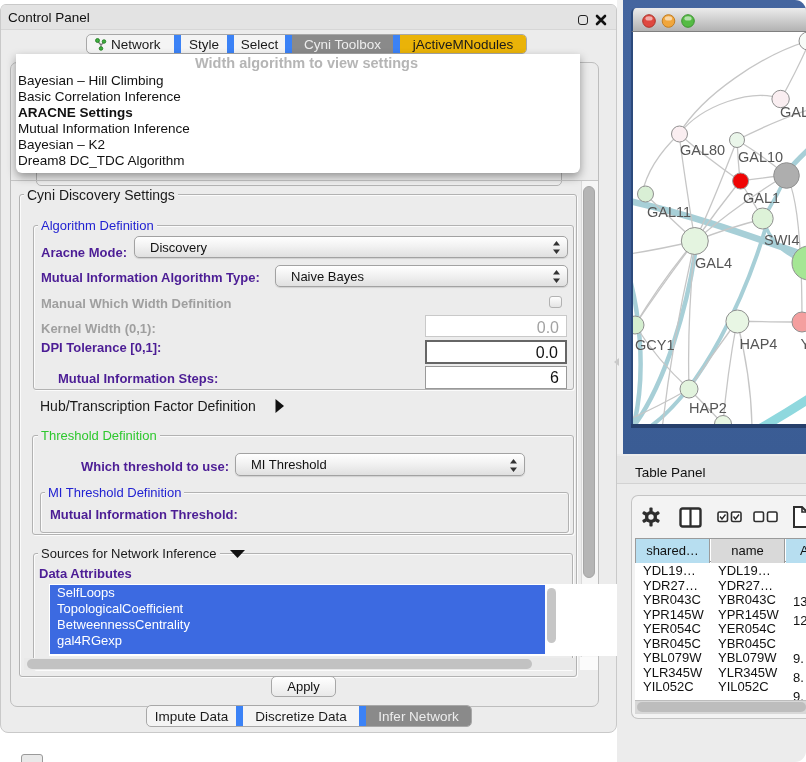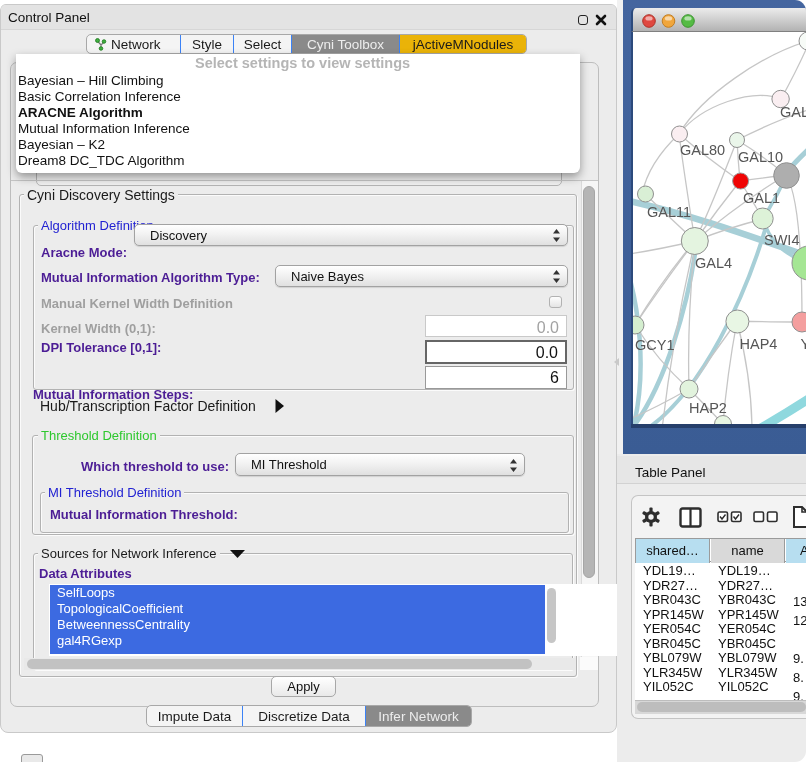--- a/index.html
+++ b/index.html
@@ -13,21 +13,21 @@
 .combo { position:absolute; border:1px solid #a2a2a2; border-radius:5px;
   background:linear-gradient(#ffffff 0%, #f2f2f2 45%, #e0e0e0 100%);
   box-shadow:0 1px 1px rgba(0,0,0,0.12); }
 .combo .ct { position:absolute; left:15px; top:3px; font-size:13px; color:#111; white-space:nowrap; }
 .combo svg { position:absolute; right:6px; top:3px; }
 .field { position:absolute; background:#fff; border:1px solid #b9b9b9;
   font-size:13px; color:#111; text-align:right; padding:3px 7px 0 5px; }
 .seg { position:absolute; display:flex; height:20px;
   border:1px solid #a8a8a8; border-radius:5px; background:#f4f4f4; overflow:hidden; }
 .seg > div { height:100%; display:flex; align-items:center; justify-content:center;
-  font-size:13.5px; color:#1a1a1a; border-right:1px solid #3b82f6; white-space:nowrap; }
+  font-size:13.5px; color:#1a1a1a; border-right:7px solid #3b82f6; white-space:nowrap; }
 .seg > div:last-child { border-right:none; }
 .seg > div.sel { background:#8a8a8a; color:#ededed; }
 .grp { position:absolute; border:1px solid #b2b2b2; border-radius:3px;
   box-shadow:inset 1px 1px 0 rgba(255,255,255,.8), 1px 1px 0 rgba(255,255,255,.8); }
 .glab { position:absolute; background:#ececec; padding:0 3px; font-size:13px; white-space:nowrap; }
 </style>
 </head>
 <body>
 <div id="root">
 
@@ -66,45 +66,45 @@
   <div class="abs" style="left:583px;top:186px;width:12px;height:392px;background:#b5b5b5;border:1px solid #a6a6a6;border-radius:7px;"></div>
   <div class="abs" style="left:580px;top:657px;width:18px;height:13px;background:#fbfbfb;"></div>
 
   <div class="grp" style="left:19px;top:194px;width:558px;height:483px;"></div>
   <div class="glab" style="left:24px;top:187px;font-size:14px;color:#1a1a1a;">Cyni Discovery Settings</div>
 
   <div class="grp" style="left:33px;top:225px;width:541px;height:165px;"></div>
   <div class="glab b13" style="left:38px;top:218px;color:#2222d2;font-weight:normal;">Algorithm Definition</div>
 
   <div class="abs b13" style="left:41px;top:245px;">Aracne Mode:</div>
-  <div class="combo" style="left:134px;top:224px;width:434px;height:22px;">
+  <div class="combo" style="left:134px;top:236px;width:434px;height:22px;">
     <div class="ct">Discovery</div>
     <svg width="9" height="15" viewBox="0 0 9 15">
         <path d="M4.5,1 L8,5.5 L1,5.5 Z M4.5,14 L1,9.5 L8,9.5 Z" fill="#333"></path>
       </svg>
   </div>
 
   <div class="abs b13" style="left:41px;top:270px;">Mutual Information Algorithm Type:</div>
   <div class="combo" style="left:275px;top:265px;width:293px;height:22px;">
     <div class="ct">Naive Bayes</div>
     <svg width="9" height="15" viewBox="0 0 9 15">
         <path d="M4.5,1 L8,5.5 L1,5.5 Z M4.5,14 L1,9.5 L8,9.5 Z" fill="#333"></path>
       </svg>
   </div>
 
-  <div class="abs b13 gray" style="left:41px;top:296px;">Manual Kernel Width Definition</div>
+  <div class="abs b13 gray" style="left:41px;top:296px;">Manual Which Width Definition</div>
   <div class="abs" style="left:549px;top:296px;width:13px;height:12px;border:1px solid #b2b2b2;border-radius:3px;background:linear-gradient(#fdfdfd,#e4e4e4);"></div>
 
   <div class="abs b13 gray" style="left:41px;top:321px;">Kernel Width (0,1):</div>
   <div class="field" style="left:425px;top:315px;width:142px;height:22px;border-color:#c9c9c9;color:#a2a2a2;font-size:16px;">0.0</div>
 
   <div class="abs b13" style="left:41px;top:340px;">DPI Tolerance [0,1]:</div>
   <div class="field" style="left:425px;top:340px;width:142px;height:24px;border:2px solid #666;font-size:16px;padding-top:2px;">0.0</div>
 
-  <div class="abs b13" style="left:33px;top:371px;margin-top:16px;">Mutual Information Steps:</div>
+  <div class="abs b13" style="left:58px;top:371px;">Mutual Information Steps:</div>
   <div class="field" style="left:425px;top:366px;width:142px;height:23px;border-color:#999;font-size:16px;padding-top:2px;">6</div>
 
   <div class="abs p13" style="left:40px;top:398px;font-size:14px;">Hub/Transcription Factor Definition</div>
   <svg class="abs" style="left:274px;top:398px;" width="11" height="16" viewBox="0 0 11 16">
       <path d="M1.5,1 L10,8 L1.5,15 Z" fill="#111"></path>
     </svg>
 
   <div class="grp" style="left:32px;top:435px;width:542px;height:100px;"></div>
   <div class="glab p13" style="left:38px;top:428px;color:#2ec82e;">Threshold Definition</div>
 
@@ -142,23 +142,23 @@
        font-size:13px;color:#111;">Apply</div>
 
   <div class="seg" style="left:146px;top:705px;height:22px;">
     <div style="width:96px;text-align:right;">Impute Data</div>
     <div style="width:123px;">Discretize Data</div>
     <div class="sel" style="width:105px;">Infer Network</div>
   </div>
 
   <div class="abs" style="left:16px;top:54px;width:564px;height:119px;background:#fff;
        border-radius:0 0 6px 6px;box-shadow:0 4px 10px rgba(0,0,0,0.38);"></div>
-  <div class="abs" style="left:195px;top:55px;font-size:14.5px;font-weight:bold;color:#b5b5b5;white-space:nowrap;">Select settings to view settings</div>
+  <div class="abs" style="left:195px;top:55px;font-size:14.5px;font-weight:bold;color:#b5b5b5;white-space:nowrap;">Width algorithm to view settings</div>
   <div class="abs" style="left:18px;top:73px;font-size:13.5px;line-height:16px;color:#111;white-space:nowrap;">
-    Bayesian – Hill Climbing<br>Basic Correlation Inference<br><b>ARACNE Algorithm</b><br>Mutual Information Inference<br>Bayesian – K2<br>Dream8 DC_TDC Algorithm</div>
+    Bayesian – Hill Climbing<br>Basic Correlation Inference<br><b>ARACNE Settings</b><br>Mutual Information Inference<br>Bayesian – K2<br>Dream8 DC_TDC Algorithm</div>
 
   <div class="abs" style="left:21px;top:754px;width:22px;height:14px;border:1px solid #9a9a9a;border-radius:3px;background:#e9e9e9;"></div>
 
   <div class="abs" style="left:617px;top:0;width:6px;height:454px;background:#f1f1f1;"></div>
   <div class="abs" style="left:623px;top:0;width:183px;height:454px;background:linear-gradient(#44659f,#3a5c94);"></div>
 
   <svg class="abs" style="left:613px;top:357px;" width="7" height="10" viewBox="0 0 7 10">
       <path d="M6,1 L1,5 L6,9 Z" fill="#c9c9c9"></path>
     </svg>
 

